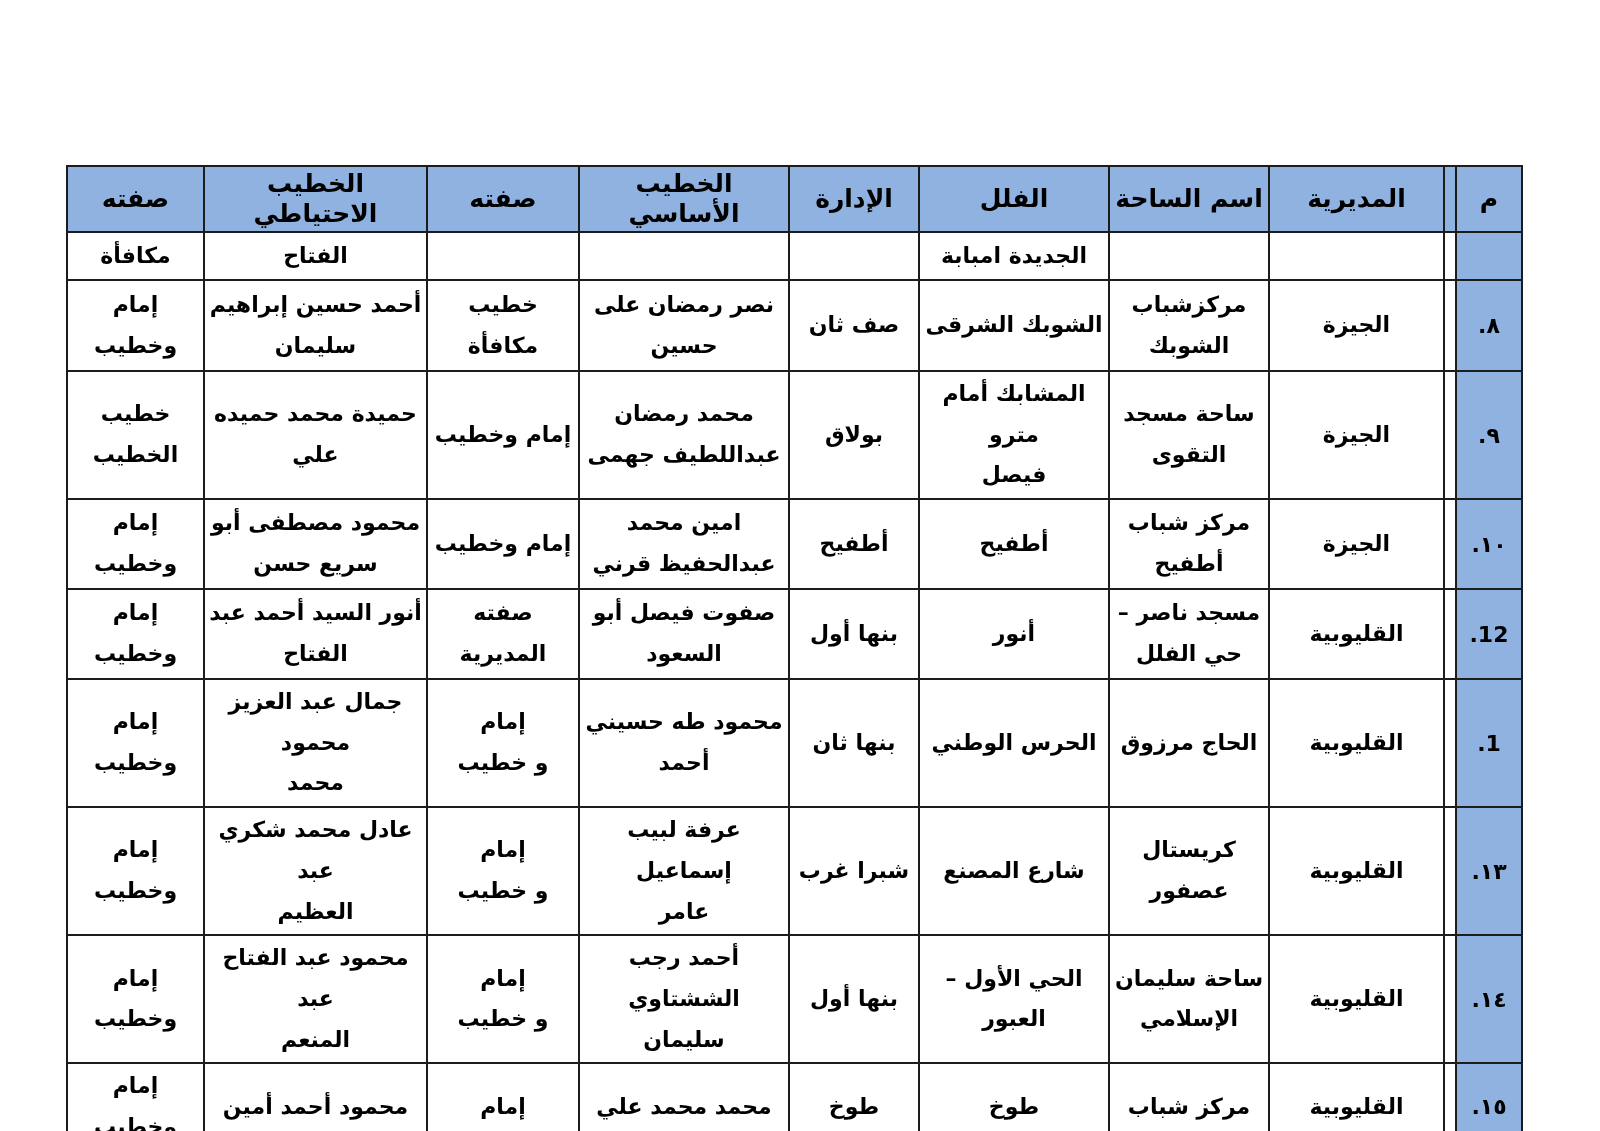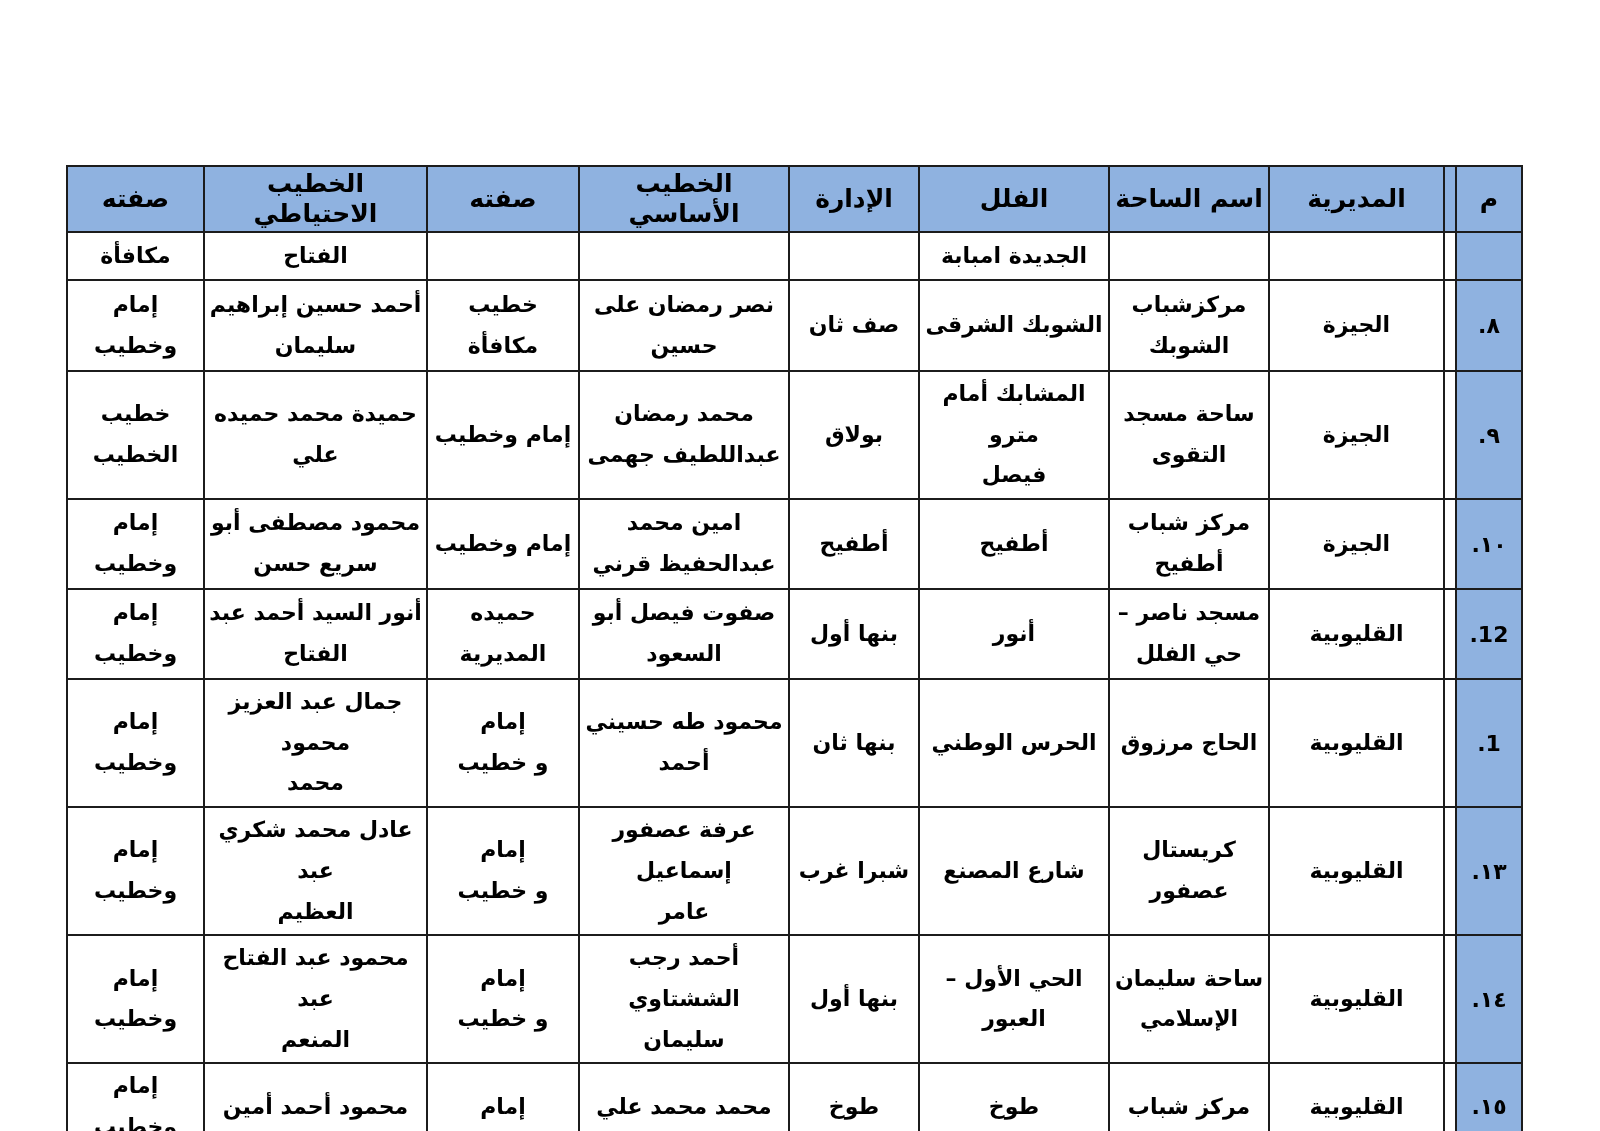--- a/index.html
+++ b/index.html
@@ -139,21 +139,21 @@
     <tr style="height:90px">
       <td class="seq">12.</td>
       <td class="gap"></td>
       <td class="c">القليوبية</td>
       <td class="c">مسجد ناصر –
 حي الفلل</td>
       <td class="c">أنور</td>
       <td class="c">بنها أول</td>
       <td class="c">صفوت فيصل أبو
 السعود</td>
-      <td class="c">حميده المديرية</td>
+      <td class="c">صفته المديرية</td>
       <td class="c">أنور السيد أحمد عبد
 الفتاح</td>
       <td class="c">إمام وخطيب</td>
     </tr>
 
     <tr style="height:90px">
       <td class="seq">1.</td>
       <td class="gap"></td>
       <td class="c">القليوبية</td>
       <td class="c">الحاج مرزوق</td>
@@ -168,21 +168,21 @@
       <td class="c">إمام وخطيب</td>
     </tr>
 
     <tr style="height:90px">
       <td class="seq">١٣.</td>
       <td class="gap"></td>
       <td class="c">القليوبية</td>
       <td class="c">كريستال عصفور</td>
       <td class="c">شارع المصنع</td>
       <td class="c">شبرا غرب</td>
-      <td class="c">عرفة عصفور إسماعيل
+      <td class="c">عرفة لبيب إسماعيل
 عامر</td>
       <td class="c">إمام
 و خطيب</td>
       <td class="c">عادل محمد شكري عبد
 العظيم</td>
       <td class="c">إمام وخطيب</td>
     </tr>
 
     <tr style="height:93px">
       <td class="seq">١٤.</td>

